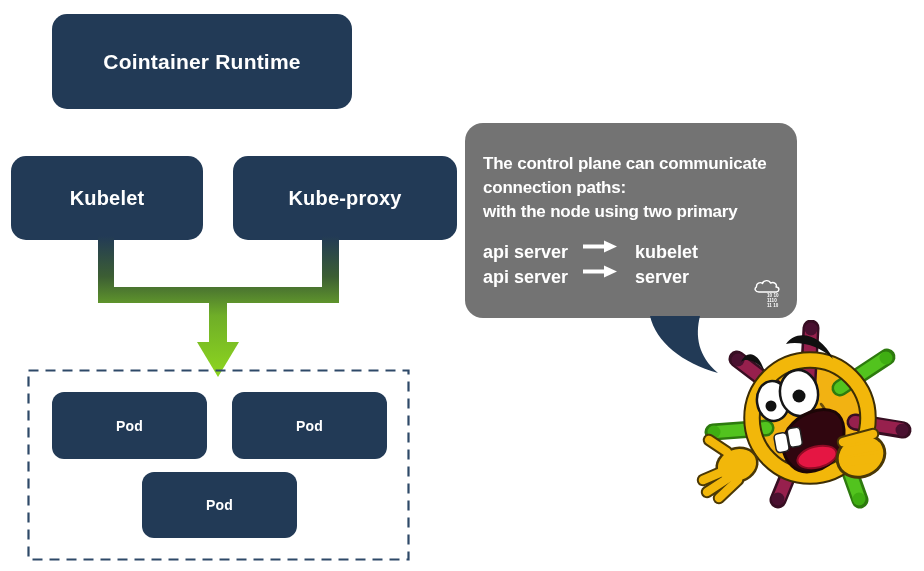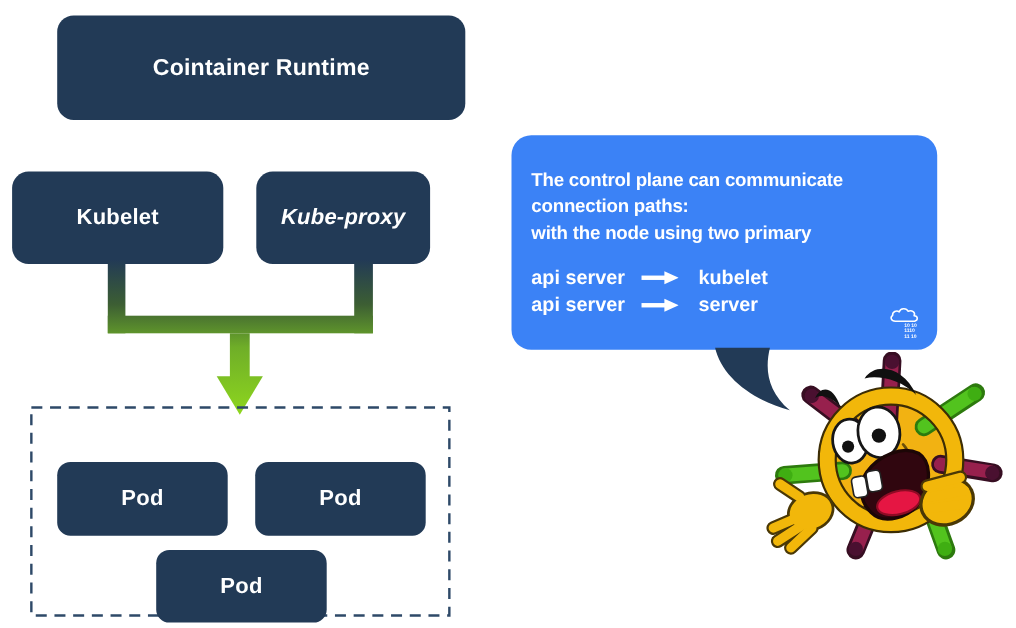--- a/index.html
+++ b/index.html
@@ -10,37 +10,37 @@
   }
   .node{
     position:absolute;
     background:#223a56;
     color:#ffffff;
     font-weight:bold;
     display:flex;align-items:center;justify-content:center;
     border-radius:15px;
     letter-spacing:0.2px;
   }
-  #container-runtime{left:52px;top:14px;width:371px;height:95px;font-size:21px;}
+  #container-runtime{left:52px;top:14px;width:300px;height:95px;font-size:21px;}
   #kubelet{left:11px;top:156px;width:192px;height:84px;font-size:20px;}
-  #kube-proxy{left:233px;top:156px;width:158px;height:84px;font-size:20px;font-style:italic;}
-  .pod{border-radius:12px;font-size:20px;margin-top:28px;}
+  #kube-proxy{left:233px;top:156px;width:224px;height:84px;font-size:20px;}
+  .pod{border-radius:12px;font-size:14px;}
   #pod-1{left:52px;top:392px;width:155px;height:67px;}
   #pod-2{left:232px;top:392px;width:155px;height:67px;}
   #pod-3{left:142px;top:472px;width:155px;height:66px;}
   #connector{position:absolute;left:90px;top:236px;}
   #pod-boundary{position:absolute;left:27px;top:369px;}
   #speech-bubble{
-    position:absolute;left:465px;top:123px;width:387px;height:195px;
-    background:#3b82f6;border-radius:18px;color:#ffffff;font-weight:bold;
+    position:absolute;left:465px;top:123px;width:332px;height:195px;
+    background:#737373;border-radius:18px;color:#ffffff;font-weight:bold;
     box-sizing:border-box;padding:29px 16px 0 18px;
   }
   .bubble-line{display:block;font-size:17px;line-height:24px;letter-spacing:-0.2px;}
   .conn-rows{margin-top:16px;}
-  .conn-row{display:flex;align-items:center;font-size:18px;line-height:25px;}
+  .conn-row{display:flex;align-items:flex-start;font-size:18px;line-height:25px;}
   .conn-from{width:100px;}
   .arrow-icon{width:34px;height:13px;margin-right:18px;flex:none;}
   #cloud-icon{position:absolute;right:9px;bottom:6px;}
   #bubble-tail{position:absolute;left:640px;top:316px;}
   #mascot{position:absolute;left:693px;top:320px;}
 </style>
 </head>
 <body>
 
 <div class="node" id="container-runtime">

